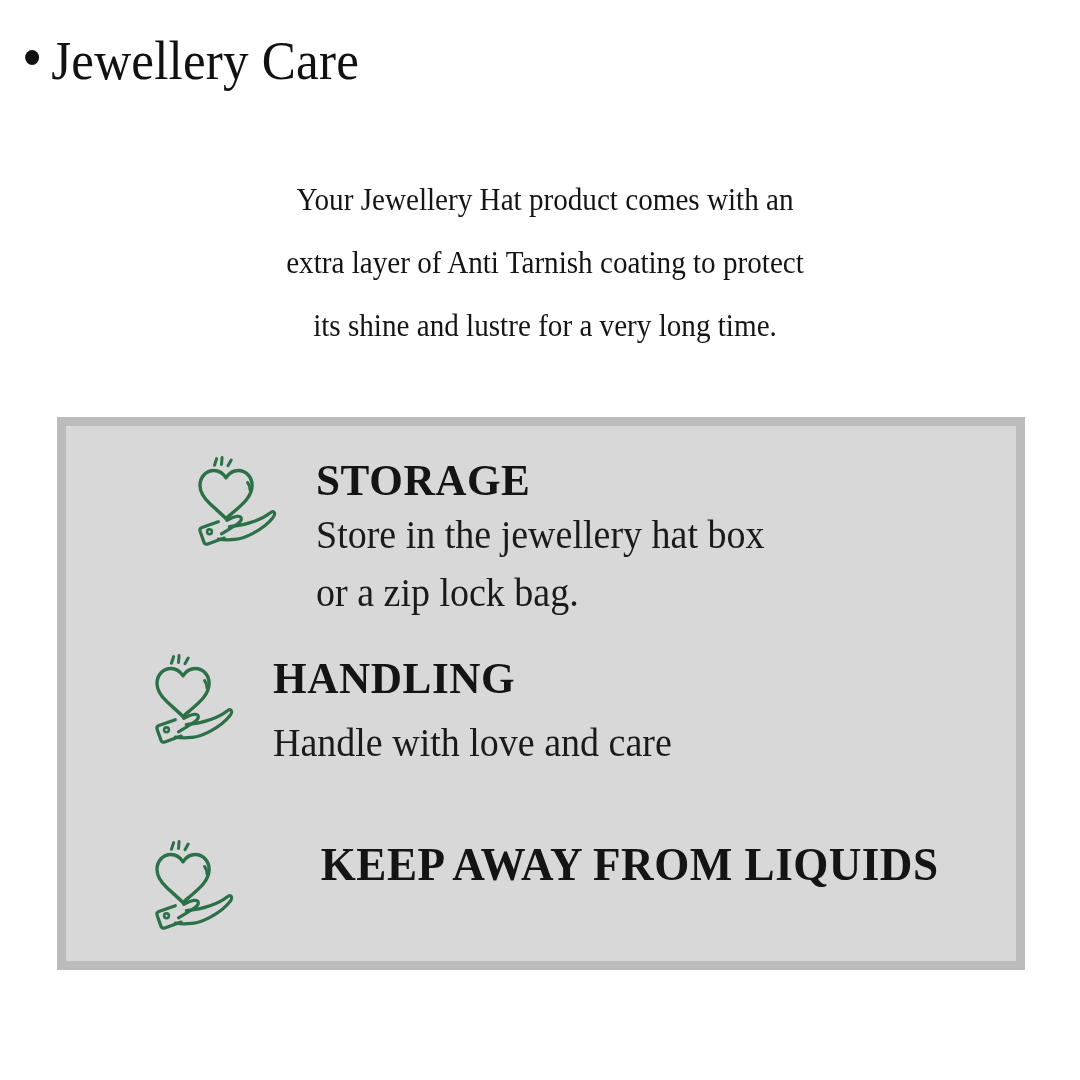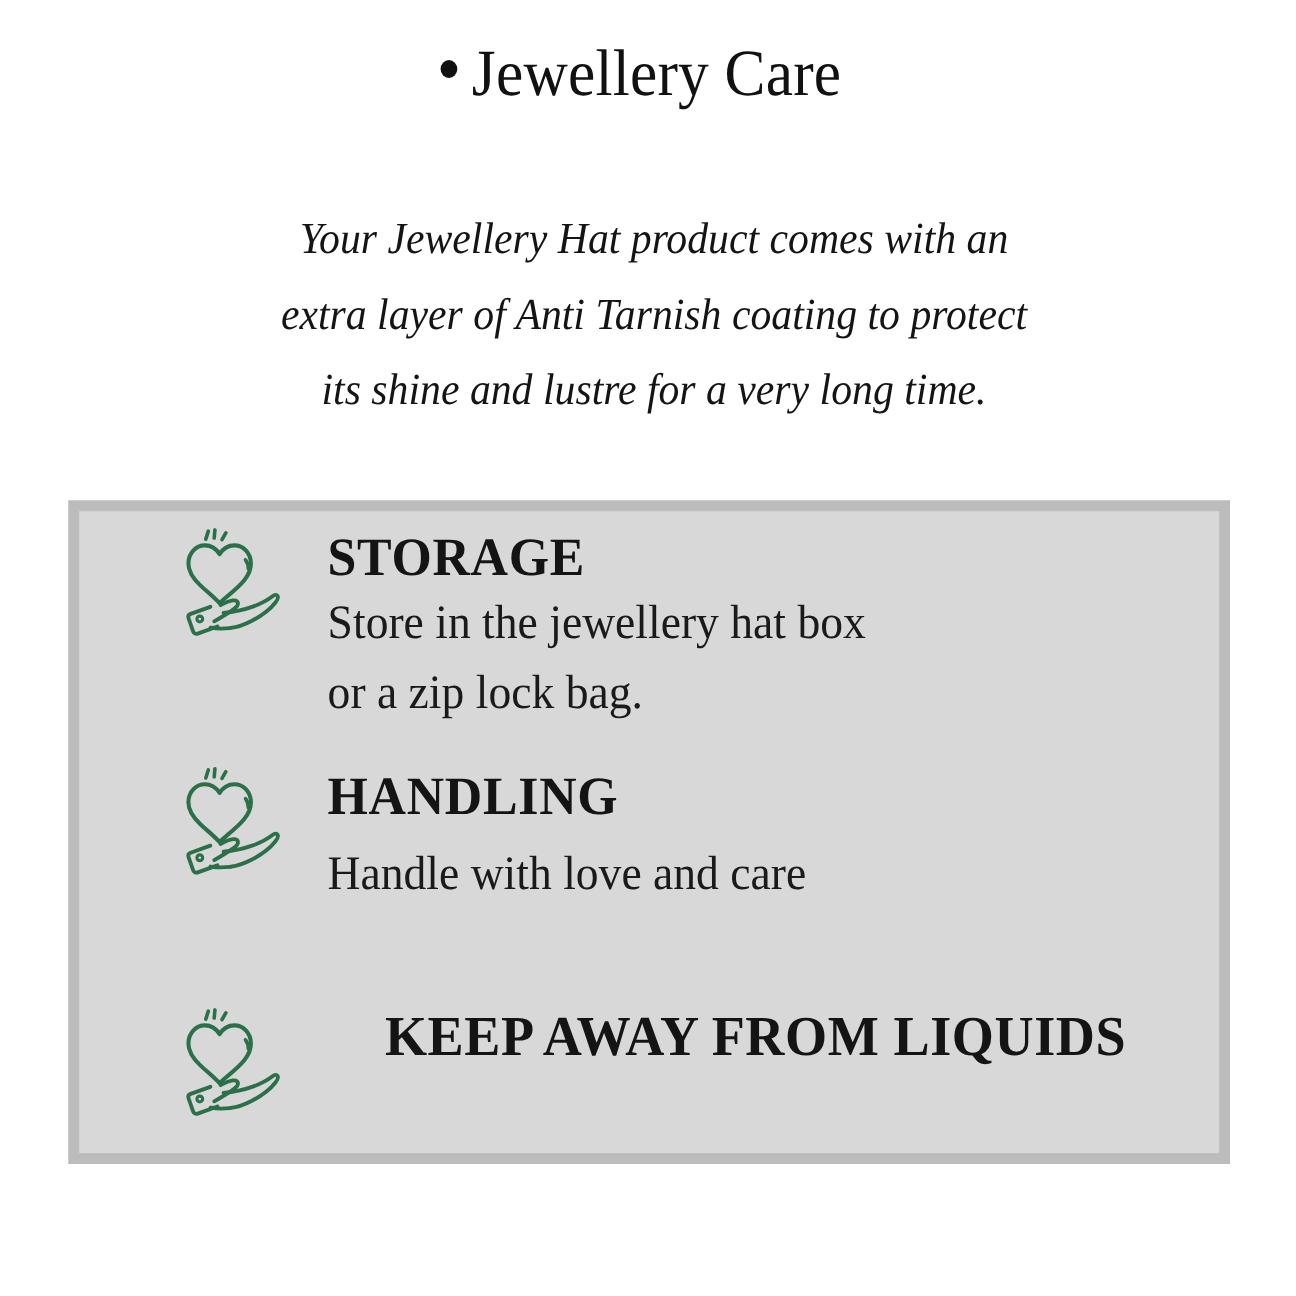--- a/index.html
+++ b/index.html
@@ -16,21 +16,21 @@
     overflow: hidden;
     position: relative;
   }
 
   
   .title-row {
     position: absolute;
     top: 30px;
     left: 0;
     width: 1043px;
-    text-align: center;
+    text-align: left;
     white-space: nowrap;
   }
   .title-text {
     display: inline-block;
     font-family: "Liberation Serif", "DejaVu Serif", serif;
     font-size: 55px;
     line-height: 62px;
     font-weight: 400;
     letter-spacing: 0.2px;
     color: #111111;
@@ -47,25 +47,24 @@
     margin-right: 13px;
   }
 
   
   .intro {
     position: absolute;
     top: 168px;
     left: 90px;
     width: 910px;
     text-align: center;
-    font-size: 37px;
+    font-size: 31px;
     line-height: 63px;
     font-weight: 400;
     color: #141414;
-    font-style: italic;
   }
   .intro-line {
     display: block;
     transform: scaleX(0.94);
   }
 
   
   .care-panel {
     position: absolute;
     left: 57px;
@@ -77,22 +76,22 @@
     border: 9px solid #bcbcbc;
   }
 
   .care-item {
     position: absolute;
     left: 0;
     width: 100%;
     display: flex;
     align-items: flex-start;
   }
-  .care-item.item-0 { top: 12px; }
-  .care-item.item-1 { top: 211px; }
+  .care-item.item-0 { top: 28px; padding-left: 43px; }
+  .care-item.item-1 { top: 226px; }
   .care-item.item-2 { top: 412px; text-align: center; }
 
   .care-icon {
     flex: 0 0 auto;
     width: 100px;
     height: 92px;
     margin-left: 79px;
     margin-top: 2px;
   }
   .care-icon svg { display: block; width: 100%; height: 100%; }

